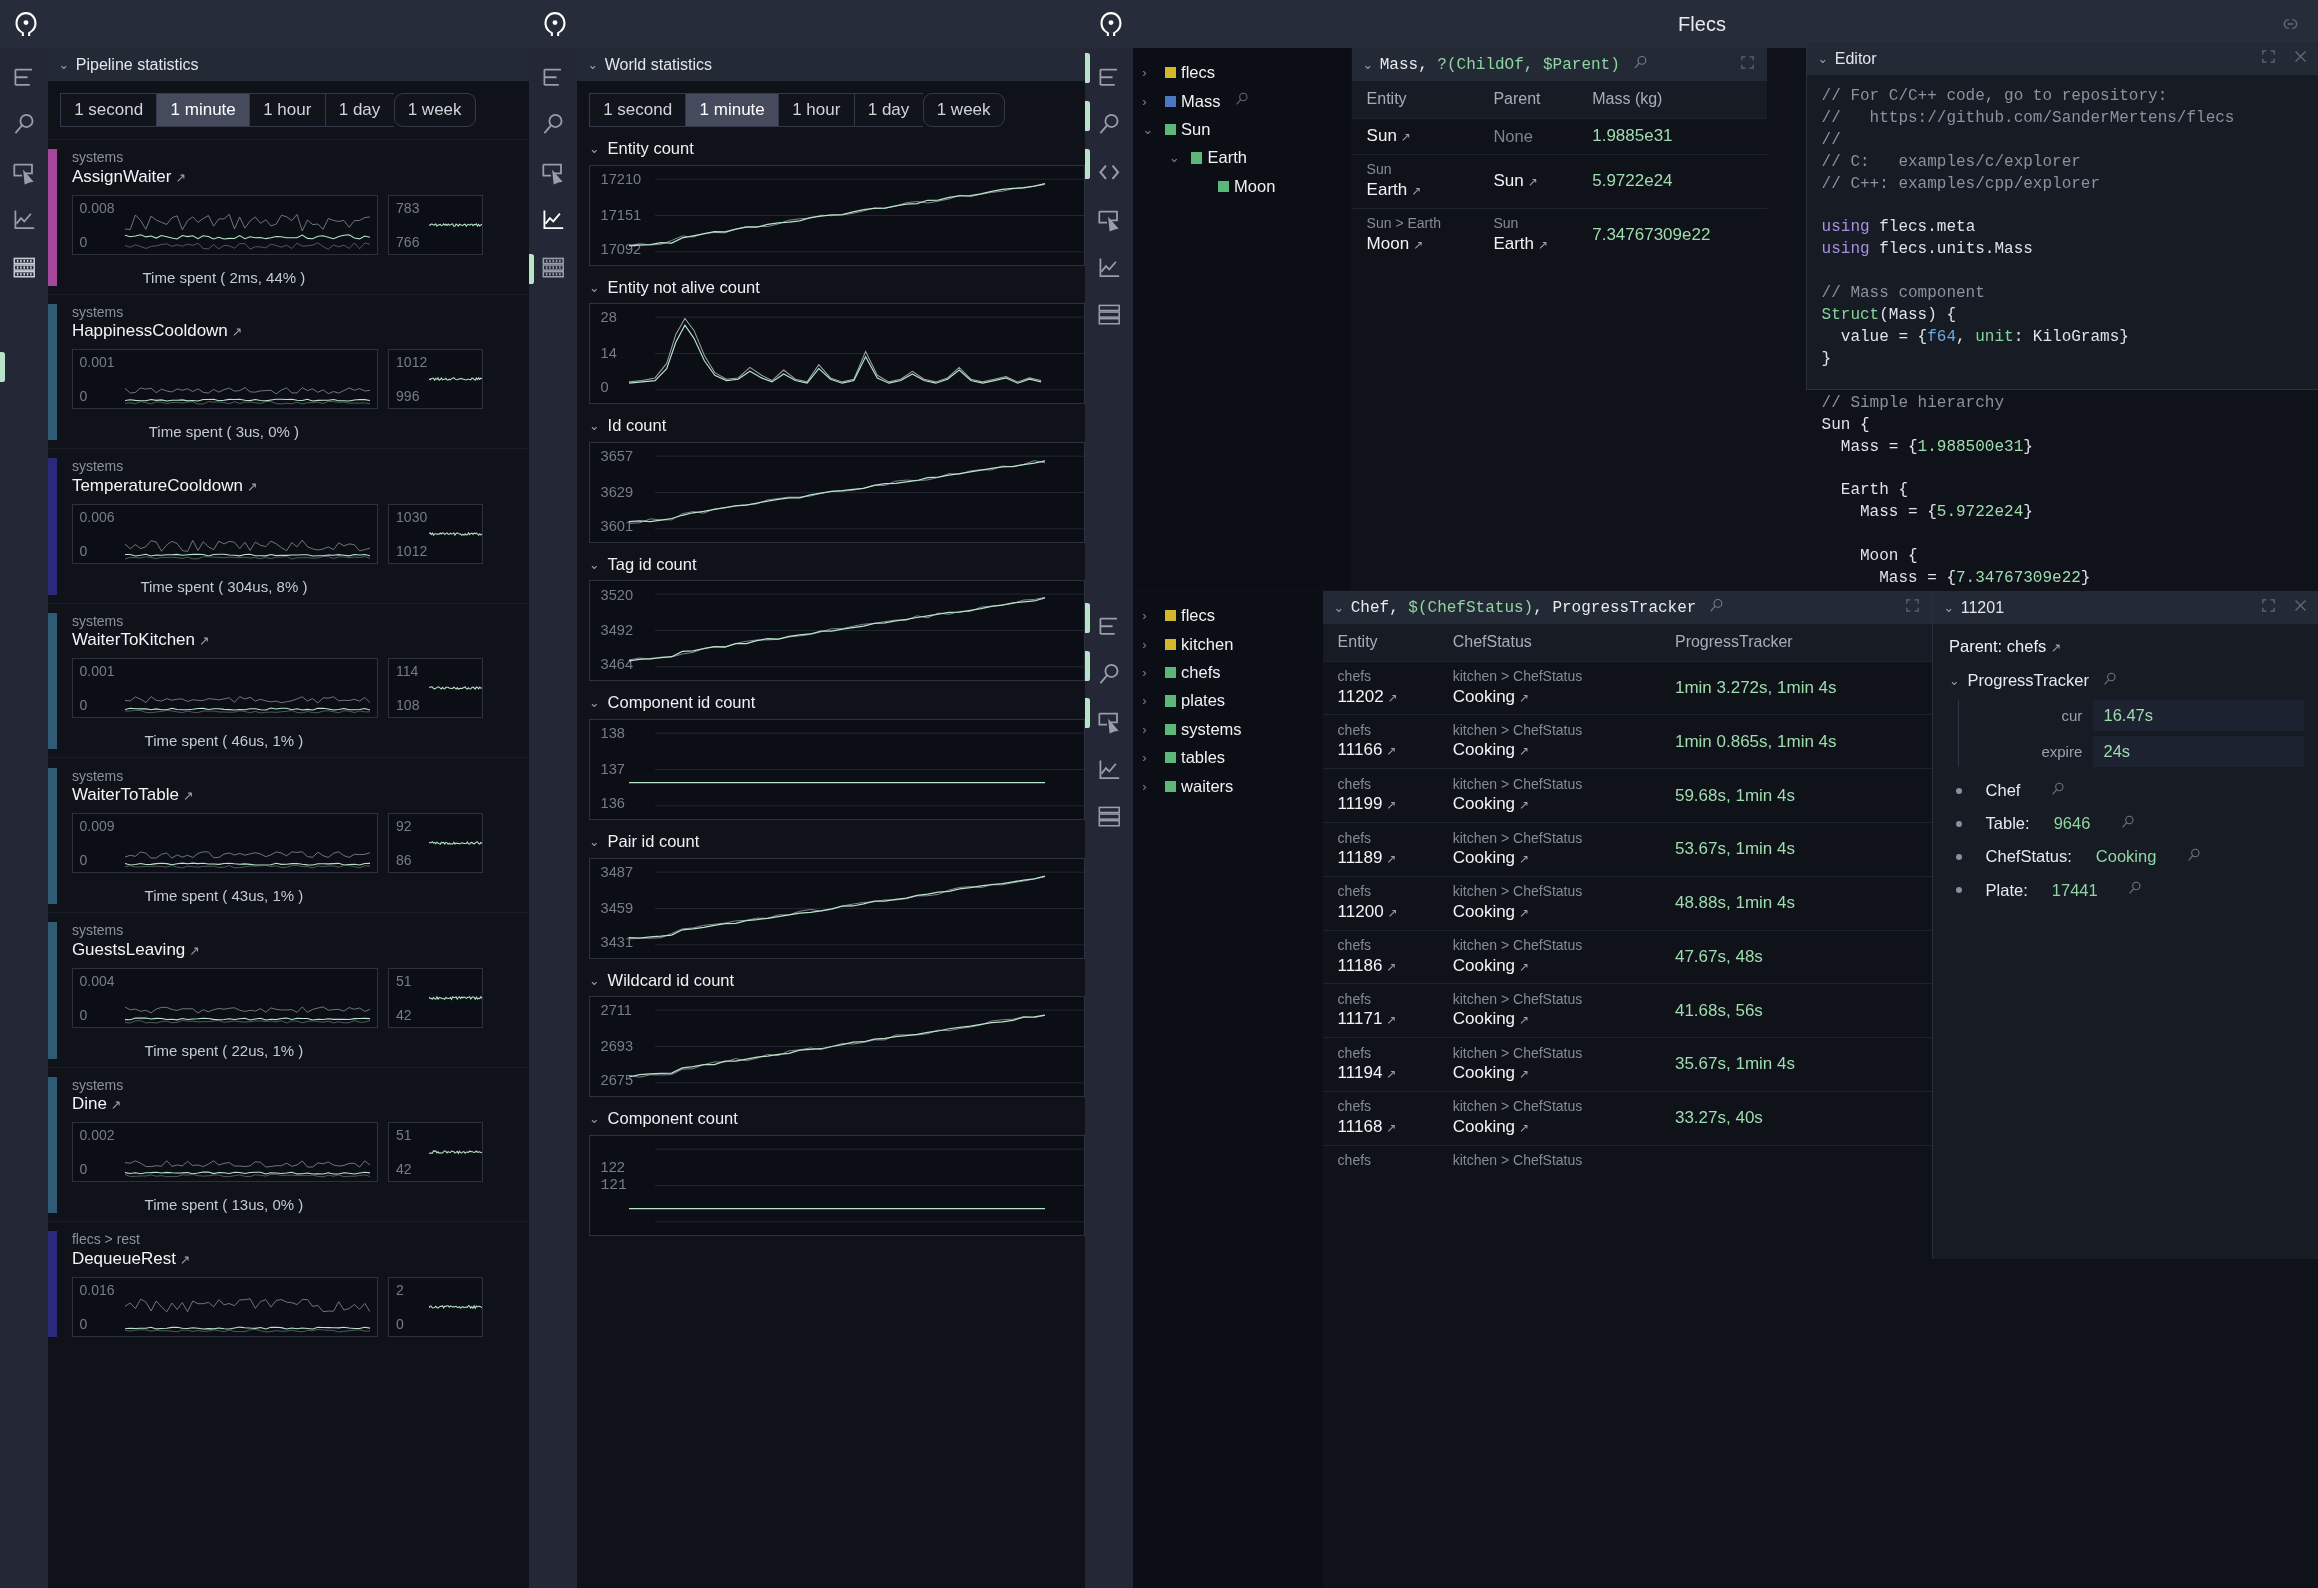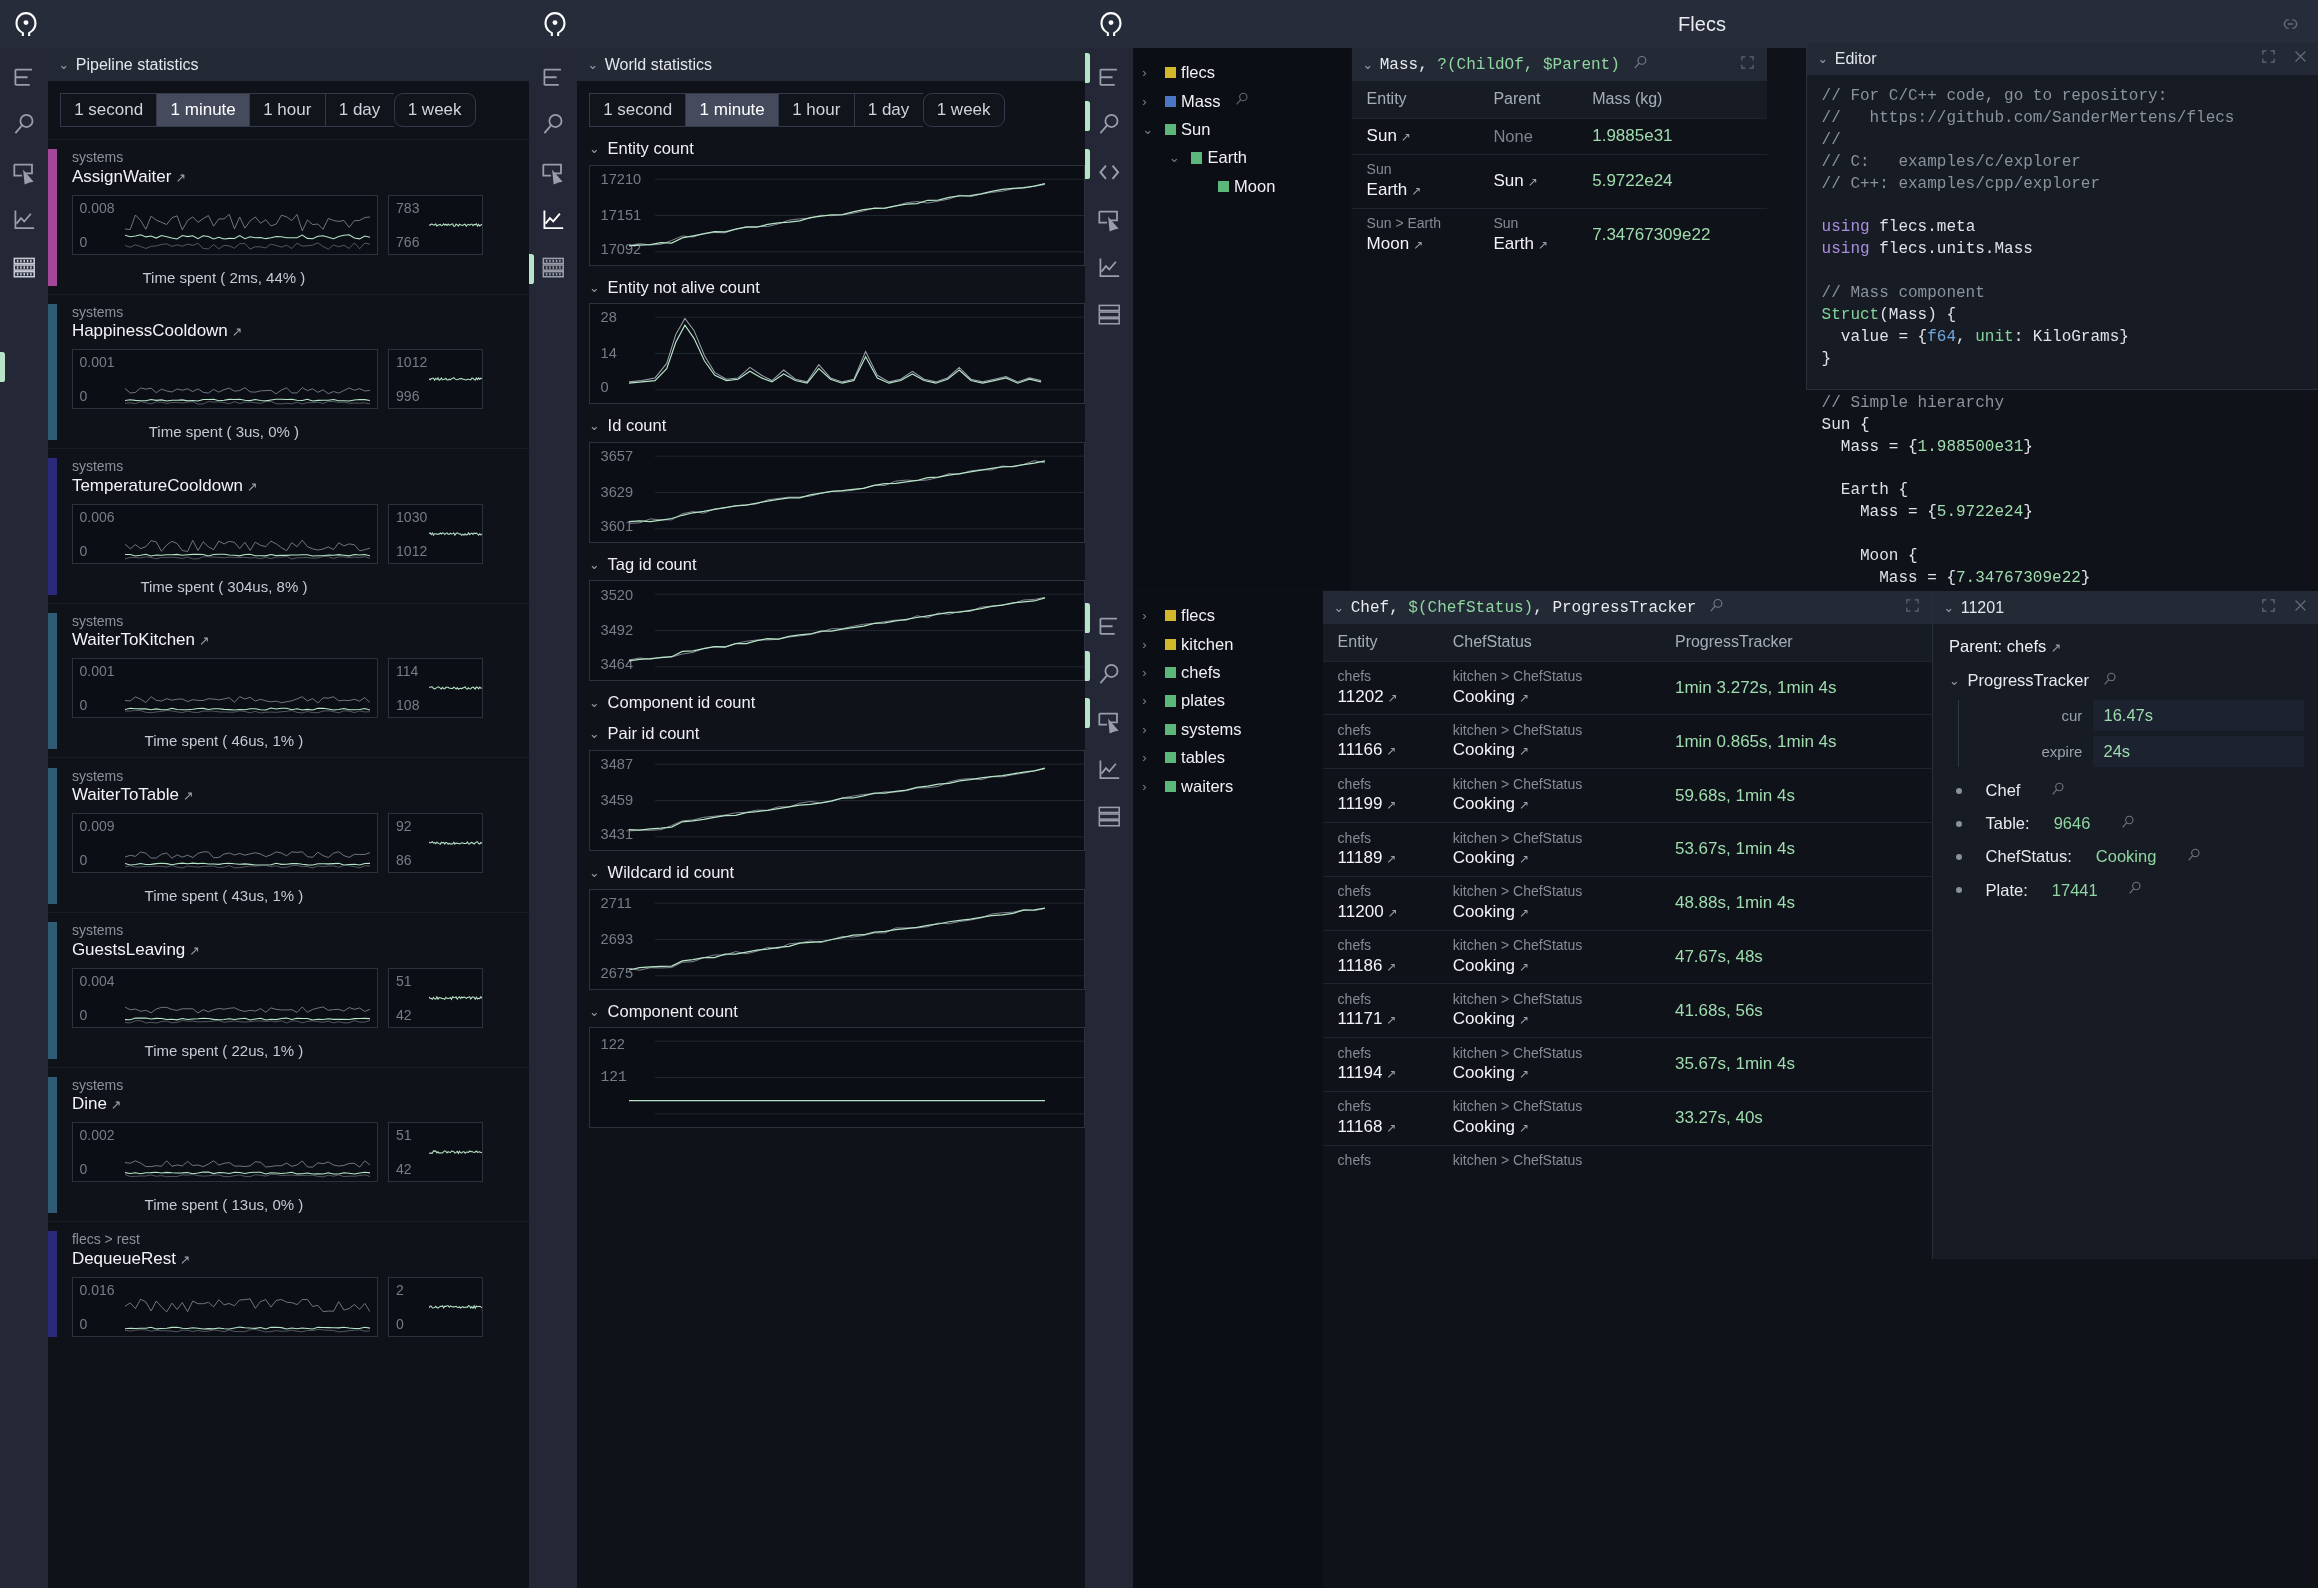--- a/index.html
+++ b/index.html
@@ -517,20 +517,31 @@
               <path d="M0.0 119.6L16.4 116.6L32.8 118.7L49.2 115.4L65.6 115.2L82.1 110.7L98.5 108.2L114.9 102.3L131.3 99.6L147.7 99.9L164.1 94.6L180.5 91.3L196.9 89.3L213.3 89.3L229.7 88.3L246.2 84.9L262.6 83.1L279.0 81.1L295.4 77.1L311.8 72.3L328.2 72.3L344.6 68.5L361.0 65.5L377.4 64.2L393.8 61.5L410.3 59.2L426.7 59.5L443.1 52.7L459.5 55.8L475.9 48.6L492.3 50.5L508.7 46.0L525.1 46.1L541.5 39.5L557.9 38.1L574.4 36.3L590.8 34.1L607.2 28.8L623.6 27.9L640.0 24.9" fill="none" stroke="#8a8f99" stroke-width="1.4" transform="translate(60,0)"></path>
               <path d="M0.0 121.1L16.4 118.6L32.8 117.8L49.2 116.0L65.6 114.7L82.1 106.7L98.5 105.7L114.9 102.6L131.3 99.5L147.7 100.0L164.1 94.9L180.5 94.9L196.9 90.3L213.3 87.5L229.7 88.1L246.2 83.8L262.6 81.8L279.0 80.3L295.4 75.8L311.8 76.1L328.2 72.9L344.6 70.5L361.0 68.5L377.4 64.1L393.8 63.3L410.3 60.3L426.7 58.1L443.1 55.3L459.5 52.7L475.9 50.1L492.3 47.7L508.7 47.1L525.1 44.5L541.5 42.0L557.9 38.6L574.4 36.5L590.8 33.2L607.2 31.6L623.6 30.3L640.0 25.7" fill="none" stroke="#b7e4c7" stroke-width="1.9" transform="translate(60,0)"></path>
             </svg>
           </div>
         </div>
         <div class="wsec">
           <div class="wtitle">
             <span class="chev">⌄</span>
             <span>Component id count</span>
           </div>
+          <div class="wchart">
+            <span class="yl" style="top:5.3px;">138</span>
+            <span class="yl" style="top:41px;">137</span>
+            <span class="yl" style="bottom:8px;">136</span>
+            <svg viewBox="0 0 760 150" preserveAspectRatio="none">
+              <line x1="100" y1="20" x2="760" y2="20" stroke="#2e333e" stroke-width="1"></line>
+              <line x1="100" y1="75" x2="760" y2="75" stroke="#2e333e" stroke-width="1"></line>
+              <line x1="100" y1="130" x2="760" y2="130" stroke="#2e333e" stroke-width="1"></line>
+              <path d="M 60 95 L 700 95" fill="none" stroke="#b7e4c7" stroke-width="1.8"></path>
+            </svg>
+          </div>
         </div>
         <div class="wsec">
           <div class="wtitle">
             <span class="chev">⌄</span>
             <span>Pair id count</span>
           </div>
           <div class="wchart">
             <span class="yl" style="top:5.3px;">3487</span>
             <span class="yl" style="top:41px;">3459</span>
             <span class="yl" style="bottom:8px;">3431</span>
@@ -560,21 +571,21 @@
               <path d="M0.0 121.2L16.4 117.5L32.8 116.5L49.2 115.9L65.6 115.4L82.1 107.4L98.5 105.6L114.9 102.5L131.3 102.4L147.7 97.2L164.1 97.2L180.5 94.2L196.9 91.0L213.3 89.4L229.7 87.1L246.2 85.4L262.6 80.6L279.0 79.4L295.4 78.4L311.8 75.0L328.2 72.2L344.6 68.5L361.0 67.8L377.4 63.8L393.8 62.8L410.3 60.2L426.7 58.5L443.1 56.6L459.5 53.6L475.9 51.5L492.3 48.1L508.7 46.1L525.1 44.1L541.5 41.6L557.9 39.0L574.4 37.6L590.8 35.4L607.2 30.5L623.6 30.1L640.0 27.6" fill="none" stroke="#b7e4c7" stroke-width="1.9" transform="translate(60,0)"></path>
             </svg>
           </div>
         </div>
         <div class="wsec">
           <div class="wtitle">
             <span class="chev">⌄</span>
             <span>Component count</span>
           </div>
           <div class="wchart">
-            <span class="yl" style="top:8px;">122</span>
+            <span class="yl" style="top:23px;">122</span>
             <span class="yl" style="top:41px;font-family:Liberation Mono, monospace;">121</span>
             <svg viewBox="0 0 760 150" preserveAspectRatio="none">
               <line x1="100" y1="20" x2="760" y2="20" stroke="#2e333e" stroke-width="1"></line>
               <line x1="100" y1="75" x2="760" y2="75" stroke="#2e333e" stroke-width="1"></line>
               <line x1="100" y1="130" x2="760" y2="130" stroke="#2e333e" stroke-width="1"></line>
               <path d="M 60 110 L 700 110" fill="none" stroke="#b7e4c7" stroke-width="1.8"></path>
             </svg>
           </div>
         </div>
       </div>

